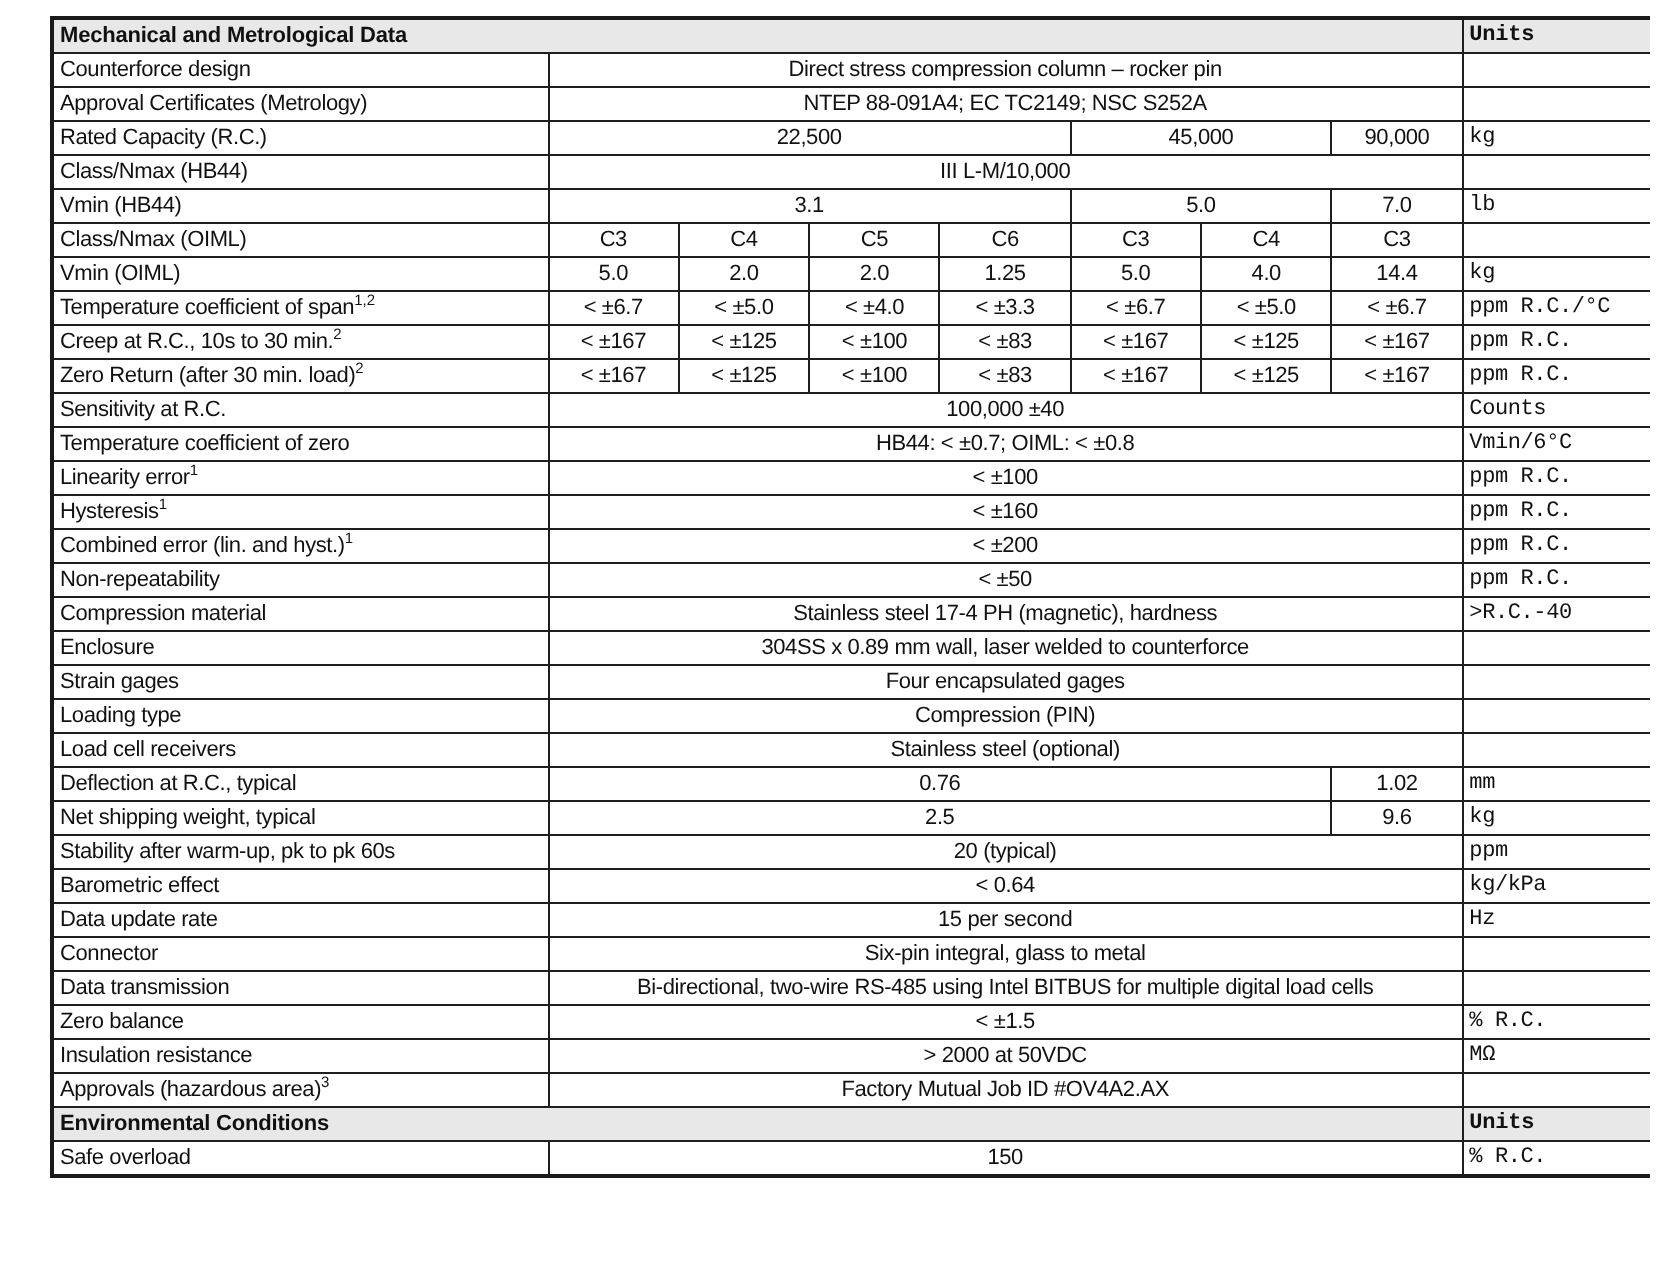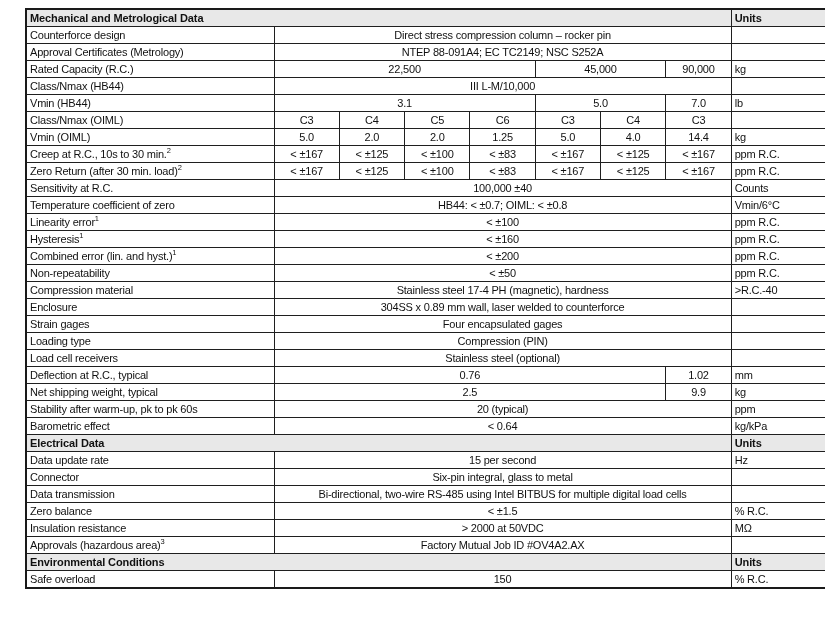--- a/index.html
+++ b/index.html
@@ -38,21 +38,21 @@
     height: 16.0px;
     padding: 0 3px;
     color: #111;
     white-space: nowrap;
     overflow: hidden;
     vertical-align: middle;
     letter-spacing: -0.2px;
   }
   td.label-cell { text-align: left; padding-left: 4px; }
   td.value-cell { text-align: center; }
-  td.units-cell { text-align: left; padding-left: 5px; }
+  td.units-cell { text-align: left; padding-left: 5px; font-family: Liberation Mono, monospace; }
   tr.section-row td {
     background: #e8e8e8;
     font-weight: bold;
     letter-spacing: -0.1px;
   }
   tr.section-row td.units-cell { font-weight: bold; }
   sup.fnote {
     font-size: 7.5px;
     letter-spacing: 0;
     vertical-align: super;
@@ -126,20 +126,31 @@
             <td class="value-cell" colspan="1">5.0</td>
             <td class="value-cell" colspan="1">2.0</td>
             <td class="value-cell" colspan="1">2.0</td>
             <td class="value-cell" colspan="1">1.25</td>
             <td class="value-cell" colspan="1">5.0</td>
             <td class="value-cell" colspan="1">4.0</td>
             <td class="value-cell" colspan="1">14.4</td>
             <td class="units-cell">kg</td>
           </tr>
           <tr>
+            <td class="label-cell"><span>Temperature coefficient of span</span><sup class="fnote">1,2</sup></td>
+            <td class="value-cell" colspan="1">&lt; ±6.7</td>
+            <td class="value-cell" colspan="1">&lt; ±5.0</td>
+            <td class="value-cell" colspan="1">&lt; ±4.0</td>
+            <td class="value-cell" colspan="1">&lt; ±3.3</td>
+            <td class="value-cell" colspan="1">&lt; ±6.7</td>
+            <td class="value-cell" colspan="1">&lt; ±5.0</td>
+            <td class="value-cell" colspan="1">&lt; ±6.7</td>
+            <td class="units-cell">ppm R.C./°C</td>
+          </tr>
+          <tr>
             <td class="label-cell"><span>Creep at R.C., 10s to 30 min.</span><sup class="fnote">2</sup></td>
             <td class="value-cell" colspan="1">&lt; ±167</td>
             <td class="value-cell" colspan="1">&lt; ±125</td>
             <td class="value-cell" colspan="1">&lt; ±100</td>
             <td class="value-cell" colspan="1">&lt; ±83</td>
             <td class="value-cell" colspan="1">&lt; ±167</td>
             <td class="value-cell" colspan="1">&lt; ±125</td>
             <td class="value-cell" colspan="1">&lt; ±167</td>
             <td class="units-cell">ppm R.C.</td>
           </tr>
@@ -211,36 +222,32 @@
           </tr>
           <tr>
             <td class="label-cell"><span>Deflection at R.C., typical</span></td>
             <td class="value-cell" colspan="6">0.76</td>
             <td class="value-cell" colspan="1">1.02</td>
             <td class="units-cell">mm</td>
           </tr>
           <tr>
             <td class="label-cell"><span>Net shipping weight, typical</span></td>
             <td class="value-cell" colspan="6">2.5</td>
-            <td class="value-cell" colspan="1">9.9</td>
+            <td class="value-cell" colspan="1">9.6</td>
             <td class="units-cell">kg</td>
           </tr>
           <tr>
             <td class="label-cell"><span>Stability after warm-up, pk to pk 60s</span></td>
             <td class="value-cell" colspan="7">20 (typical)</td>
             <td class="units-cell">ppm</td>
           </tr>
           <tr>
             <td class="label-cell"><span>Barometric effect</span></td>
             <td class="value-cell" colspan="7">&lt; 0.64</td>
             <td class="units-cell">kg/kPa</td>
-          </tr>
-          <tr class="section-row">
-            <td class="label-cell" colspan="8">Electrical Data</td>
-            <td class="units-cell">Units</td>
           </tr>
           <tr>
             <td class="label-cell"><span>Data update rate</span></td>
             <td class="value-cell" colspan="7">15 per second</td>
             <td class="units-cell">Hz</td>
           </tr>
           <tr>
             <td class="label-cell"><span>Connector</span></td>
             <td class="value-cell" colspan="7">Six-pin integral, glass to metal</td>
             <td class="units-cell"></td>

